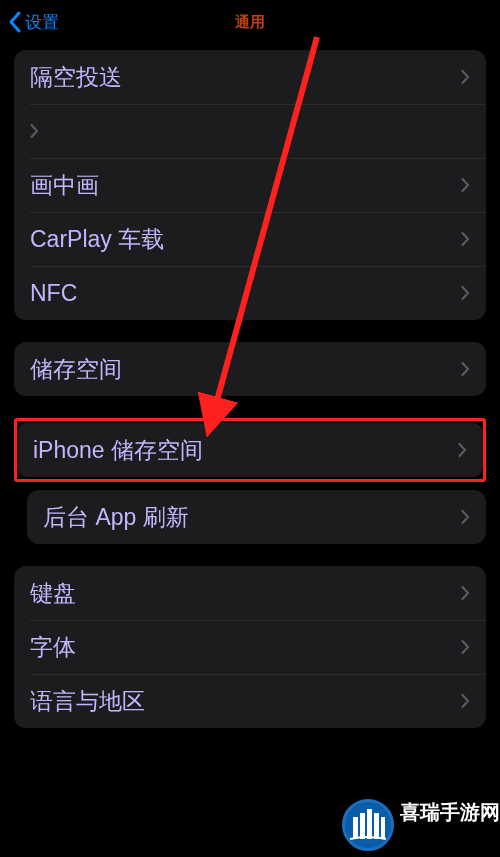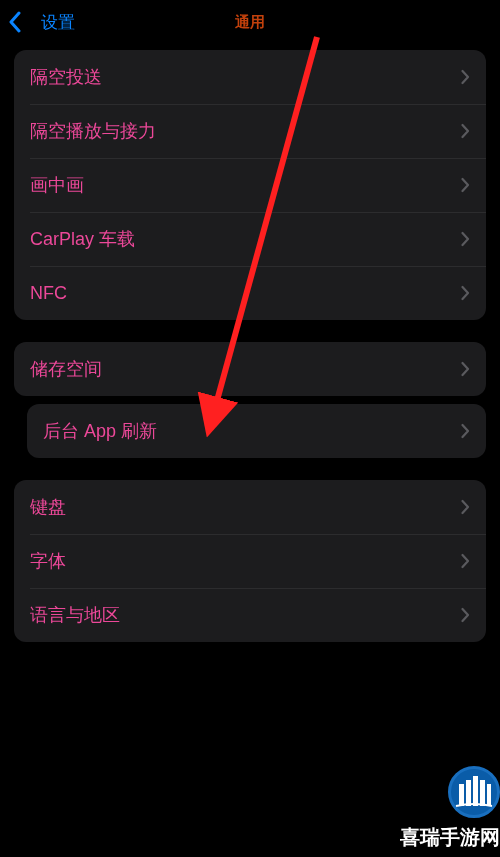--- a/index.html
+++ b/index.html
@@ -24,21 +24,21 @@
       position: relative;
       padding: 0 10px;
     }
     .back-button {
       position: absolute;
       left: 8px;
       display: flex;
       align-items: center;
       color: #0a84ff;
       font-size: 17px;
-      gap: 20px;
+      gap: 4px;
     }
     .back-chevron svg {
       display: block;
     }
     .header-title {
       font-size: 15px;
       font-weight: 600;
       color: #c2410c;
     }
     .content {
@@ -64,22 +64,22 @@
     .item + .item::before {
       content: "";
       position: absolute;
       left: 16px;
       right: 0;
       top: 0;
       height: 1px;
       background: #2c2c2e;
     }
     .item-label {
-      font-size: 18px;
-      color: #ec4899;
+      font-size: 23px;
+      color: #c4b5fd;
     }
     .item-chevron svg {
       display: block;
     }
     .highlight-box {
       border: 3px solid #ff2020;
       border-radius: 3px;
       margin-top: 22px;
       padding: 2px 0;
     }
@@ -94,23 +94,22 @@
     .arrow-svg {
       position: absolute;
       pointer-events: none;
       z-index: 10;
     }
     .watermark {
       position: absolute;
       right: 0px;
       bottom: 6px;
       display: flex;
-      align-items: flex-end;
+      align-items: flex-start;
       gap: 6px;
-      flex-direction: column;
     }
     .watermark-logo {
       width: 52px;
       height: 52px;
       border-radius: 50%;
       background: #0a5ca8;
       display: flex;
       align-items: center;
       justify-content: center;
       position: relative;
@@ -142,21 +141,20 @@
   <div class="group">
     <div class="item">
       <span class="item-label">隔空投送</span>
       <span class="item-chevron">
         <svg width="9" height="16" viewBox="0 0 9 16" fill="none">
             <path d="M1.5 2 L7 8 L1.5 14" stroke="#5a5a5e" stroke-width="2.2" stroke-linecap="round" stroke-linejoin="round"></path>
           </svg>
       </span>
     </div>
     <div class="item">
-      <span class="item-label">隔空播放与接力</span>
       <span class="item-chevron">
         <svg width="9" height="16" viewBox="0 0 9 16" fill="none">
             <path d="M1.5 2 L7 8 L1.5 14" stroke="#5a5a5e" stroke-width="2.2" stroke-linecap="round" stroke-linejoin="round"></path>
           </svg>
       </span>
     </div>
     <div class="item">
       <span class="item-label">画中画</span>
       <span class="item-chevron">
         <svg width="9" height="16" viewBox="0 0 9 16" fill="none">
@@ -186,20 +184,30 @@
     <div class="item">
       <span class="item-label">储存空间</span>
       <span class="item-chevron">
         <svg width="9" height="16" viewBox="0 0 9 16" fill="none">
             <path d="M1.5 2 L7 8 L1.5 14" stroke="#5a5a5e" stroke-width="2.2" stroke-linecap="round" stroke-linejoin="round"></path>
           </svg>
       </span>
     </div>
   </div>
 
+  <div class="highlight-box">
+    <div class="item">
+      <span class="item-label">iPhone 储存空间</span>
+      <span class="item-chevron">
+        <svg width="9" height="16" viewBox="0 0 9 16" fill="none">
+            <path d="M1.5 2 L7 8 L1.5 14" stroke="#5a5a5e" stroke-width="2.2" stroke-linecap="round" stroke-linejoin="round"></path>
+          </svg>
+      </span>
+    </div>
+  </div>
 
   <div class="group group-after-highlight">
     <div class="item">
       <span class="item-label">后台 App 刷新</span>
       <span class="item-chevron">
         <svg width="9" height="16" viewBox="0 0 9 16" fill="none">
             <path d="M1.5 2 L7 8 L1.5 14" stroke="#5a5a5e" stroke-width="2.2" stroke-linecap="round" stroke-linejoin="round"></path>
           </svg>
       </span>
     </div>

